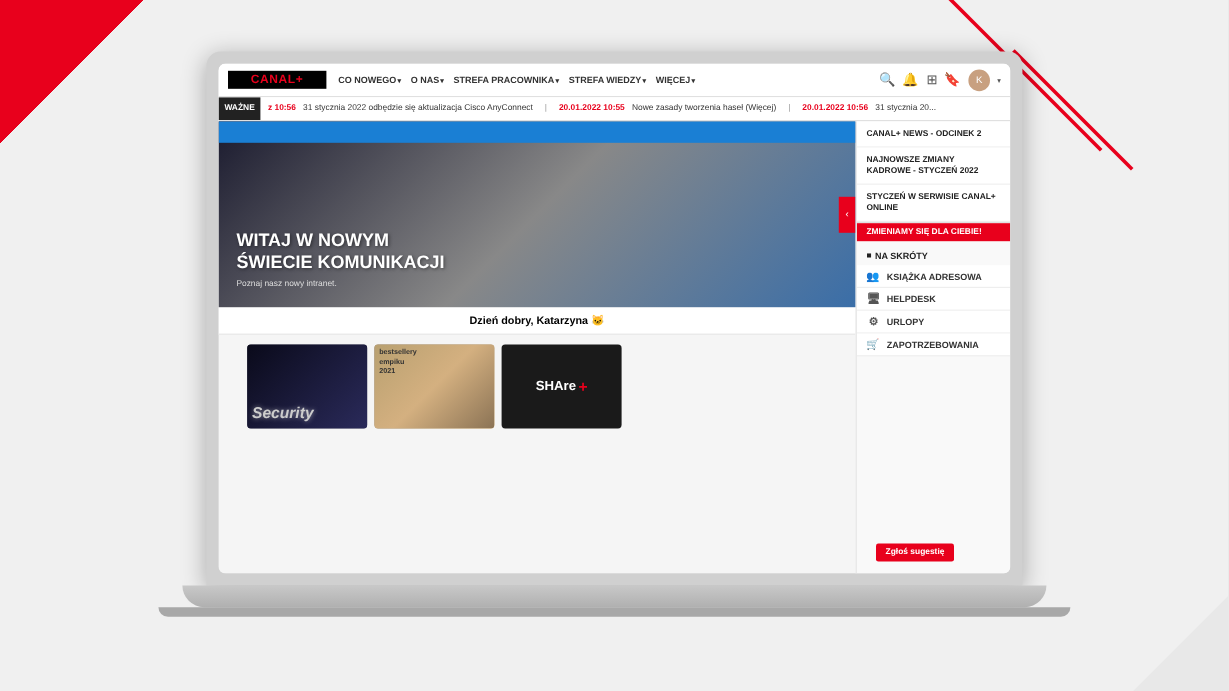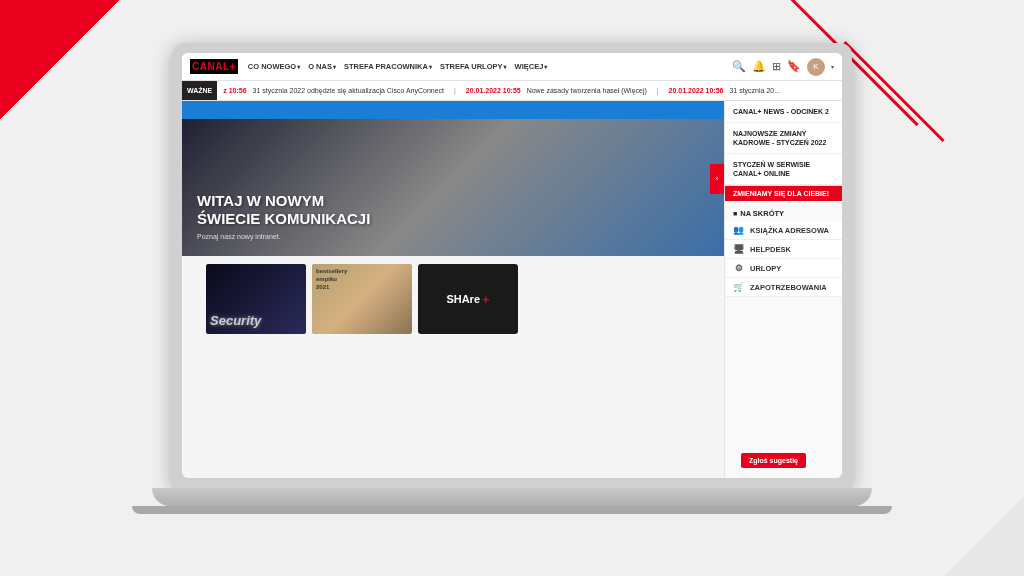--- a/index.html
+++ b/index.html
@@ -81,21 +81,21 @@
       padding: 0 8px;
       border-bottom: 1px solid #e0e0e0;
       flex-shrink: 0;
       gap: 10px;
     }
     .logo {
       background: #000;
       color: #fff;
       font-weight: 900;
       font-size: 10px;
-      padding: 2px 2px;
+      padding: 2px 19px;
       letter-spacing: 0.5px;
       white-space: nowrap;
     }
     .logo span { color: #e8001c; }
     .nav-links {
       display: flex;
       gap: 8px;
       font-size: 7.5px;
       font-weight: 600;
       color: #333;
@@ -285,21 +285,21 @@
       font-weight: 900;
       font-size: 11px;
       text-shadow: 0 0 4px rgba(255,255,255,0.5);
       position: absolute;
       left: 4px;
       bottom: 8px;
     }
 
     
     .sidebar {
-      width: 118px;
+      width: 129px;
       background: #f9f9f9;
       border-left: 1px solid #e5e5e5;
       flex-shrink: 0;
       display: flex;
       flex-direction: column;
       overflow: hidden;
       font-size: 7.5px;
     }
 
     
@@ -389,21 +389,21 @@
             </div>
             <div class="nav-link">
               <span>O NAS</span>
               <span class="chevron">▾</span>
             </div>
             <div class="nav-link">
               <span>STREFA PRACOWNIKA</span>
               <span class="chevron">▾</span>
             </div>
             <div class="nav-link">
-              <span>STREFA URLOPY</span>
+              <span>STREFA WIEDZY</span>
               <span class="chevron">▾</span>
             </div>
             <div class="nav-link">
               <span>WIĘCEJ</span>
               <span class="chevron">▾</span>
             </div>
           </div>
           <div class="nav-icons">
             <span style="cursor:pointer;">🔍</span>
             <span style="cursor:pointer;">🔔</span>
@@ -437,20 +437,23 @@
             <div class="hero">
               <div class="hero-blue-bar"></div>
               <div class="hero-text">
                 <div>WITAJ W NOWYM</div>
                 <div>ŚWIECIE KOMUNIKACJI</div>
               </div>
               <div class="hero-sub">Poznaj nasz nowy intranet.</div>
               <div class="hero-panel-toggle">‹</div>
             </div>
 
+            <div class="greeting-bar">
+              <span>Dzień dobry, Katarzyna 🐱</span>
+            </div>
 
             <div class="news-section">
               <div class="news-cards">
 
                 <div class="news-card news-card-1">
                   <div style="position:absolute;top:0;left:0;right:0;bottom:0;background:linear-gradient(135deg,#0a0a1a,#1a1a3a,#2a2a5a);"></div>
                   <span class="security-text" style="position:absolute;left:4px;bottom:6px;color:#ccc;font-weight:900;font-size:13px;font-style:italic;">Security</span>
                 </div>
 
                 <div class="news-card news-card-2">

